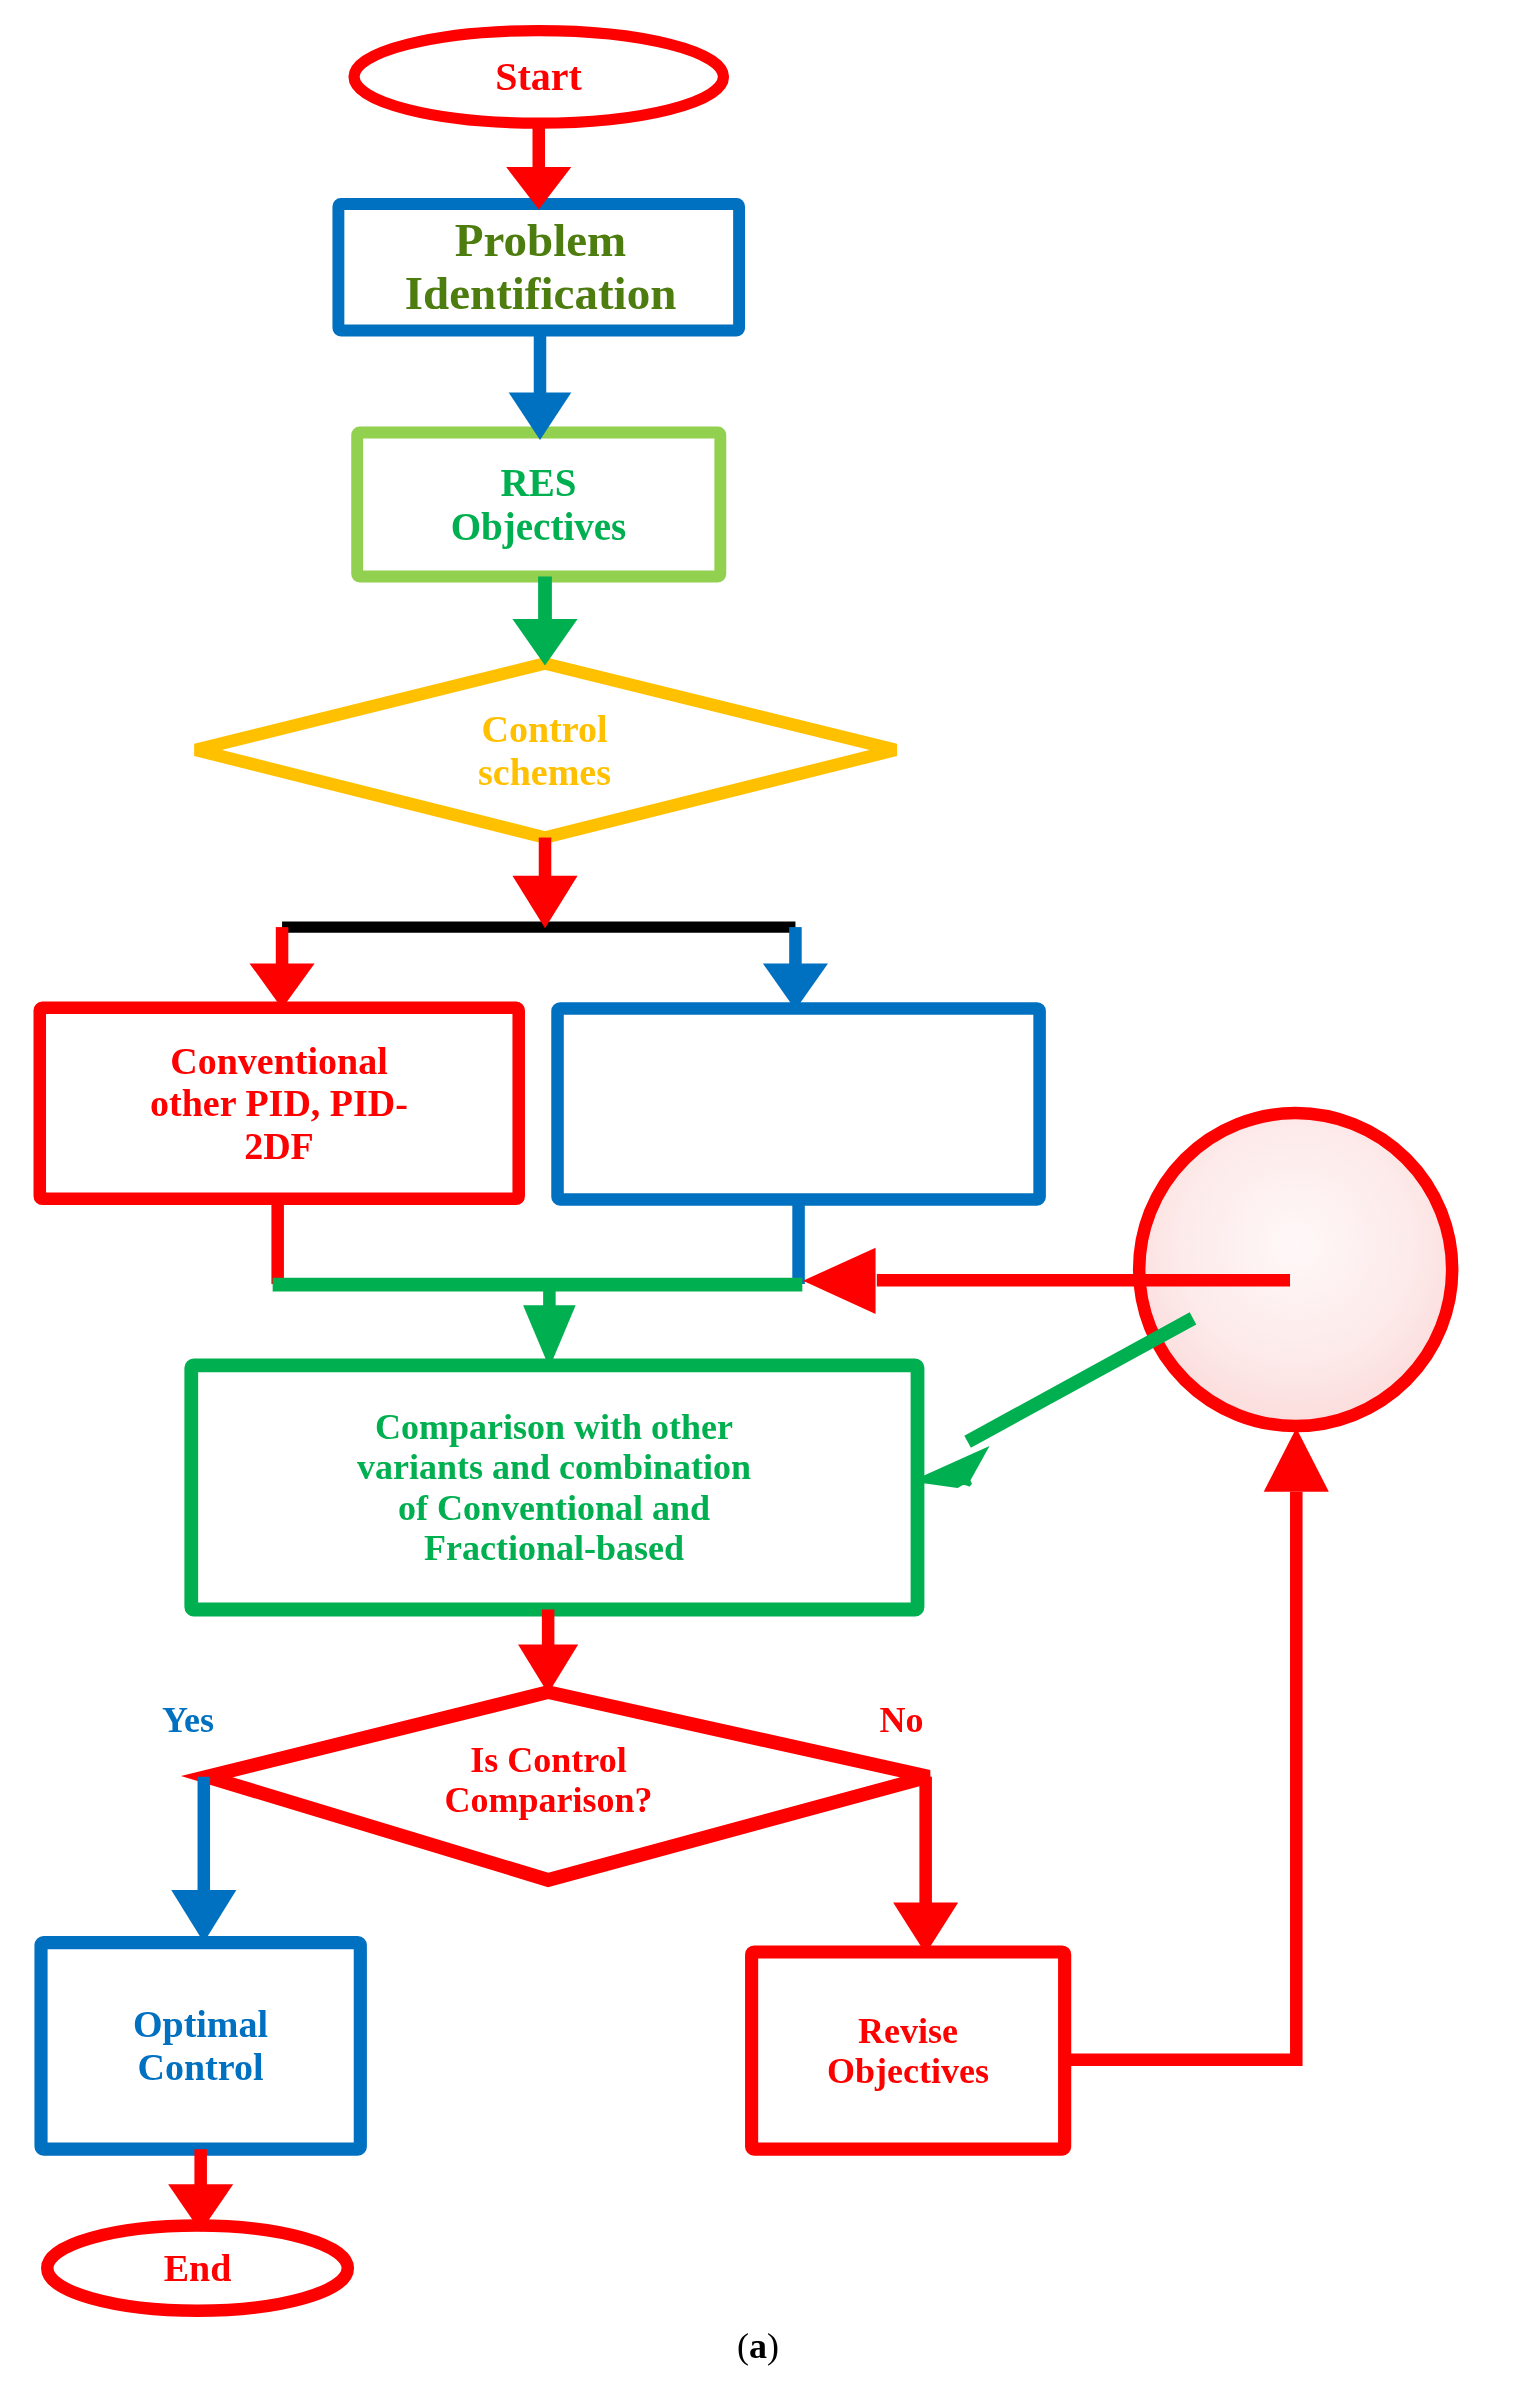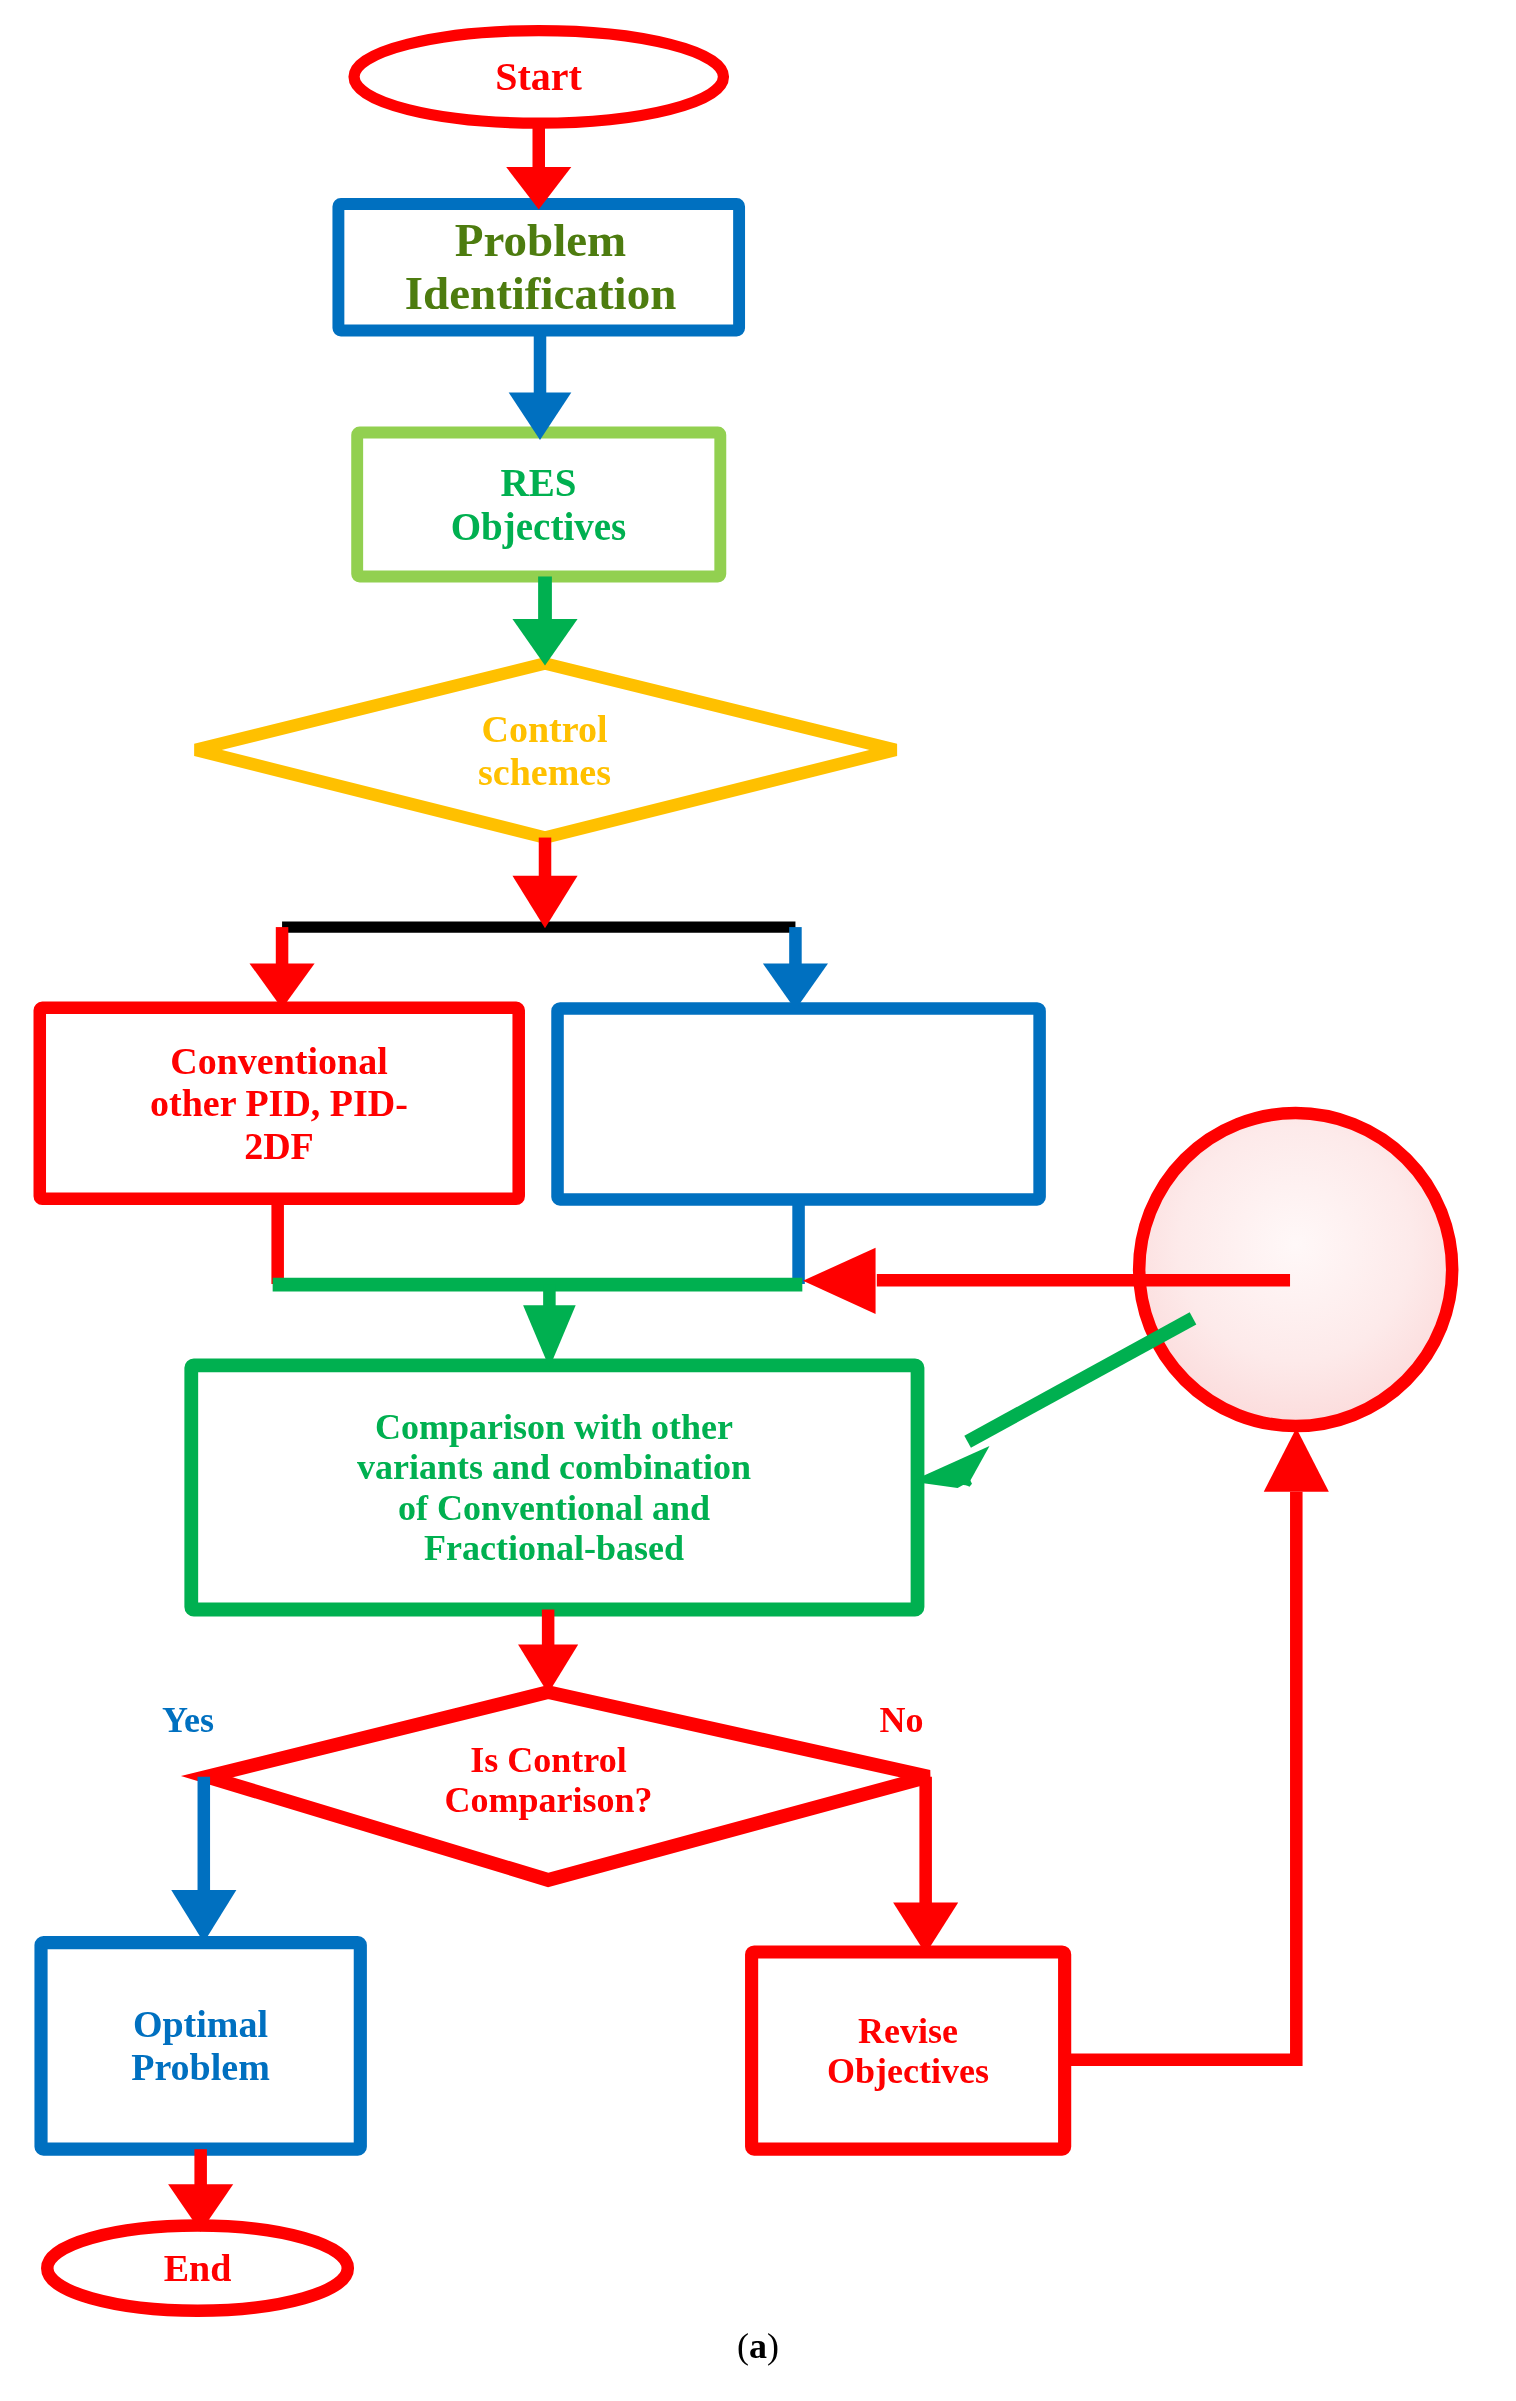--- a/index.html
+++ b/index.html
@@ -191,21 +191,21 @@
 
   <div class="node-label" style="left:200px; top:1365px; width:708px; height:229px; color:#00B050; font-size:36px;">Comparison with other
 variants and combination
 of Conventional and
 Fractional-based</div>
 
   <div class="node-label" style="left:373px; top:1719px; width:351px; height:106px; color:#FF0000; font-size:36px;">Is Control
 Comparison?</div>
 
   <div class="node-label" style="left:49px; top:1942px; width:303px; height:192px; color:#0070C0; font-size:38px;">Optimal
-Problem</div>
+Control</div>
 
   <div class="node-label" style="left:759px; top:1952px; width:298px; height:182px; color:#FF0000; font-size:36px;">Revise
 Objectives</div>
 
   <div class="node-label" style="left:85px; top:2230px; width:225px; height:60px; color:#FF0000; font-size:38px;">End</div>
 
   <div class="edge-label" style="left:119px; top:1691px; width:138px; color:#0070C0; font-size:36px;">Yes</div>
 
   <div class="edge-label" style="left:842px; top:1691px; width:119px; color:#FF0000; font-size:36px;">No</div>
 

